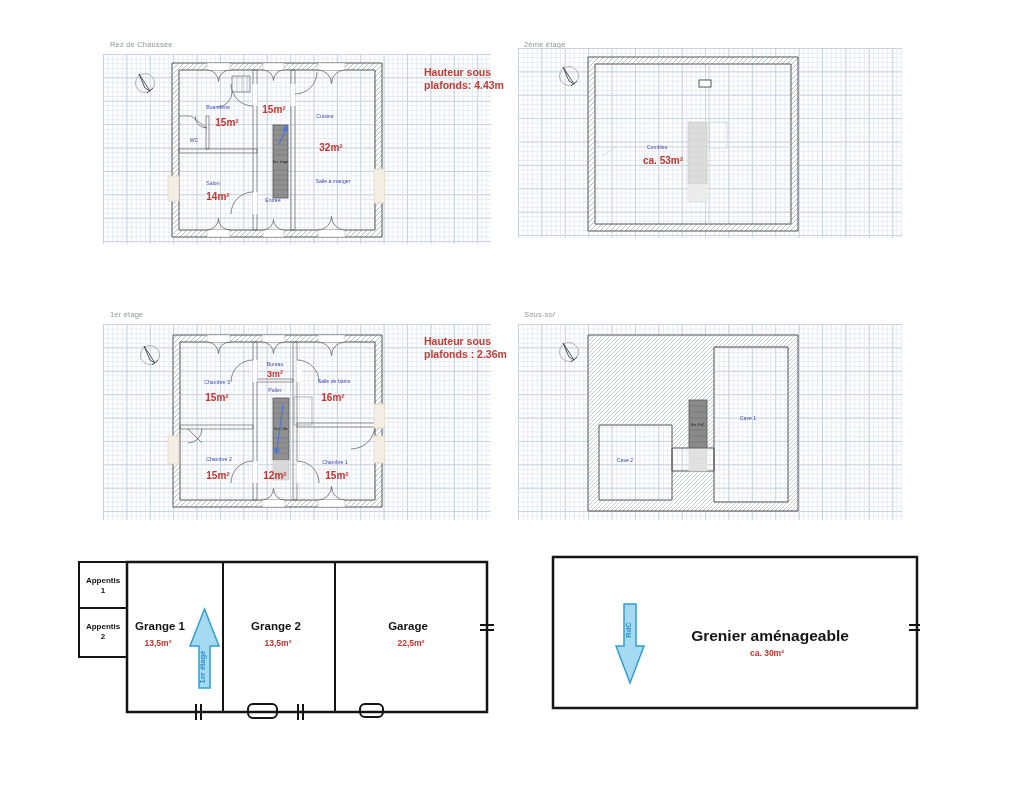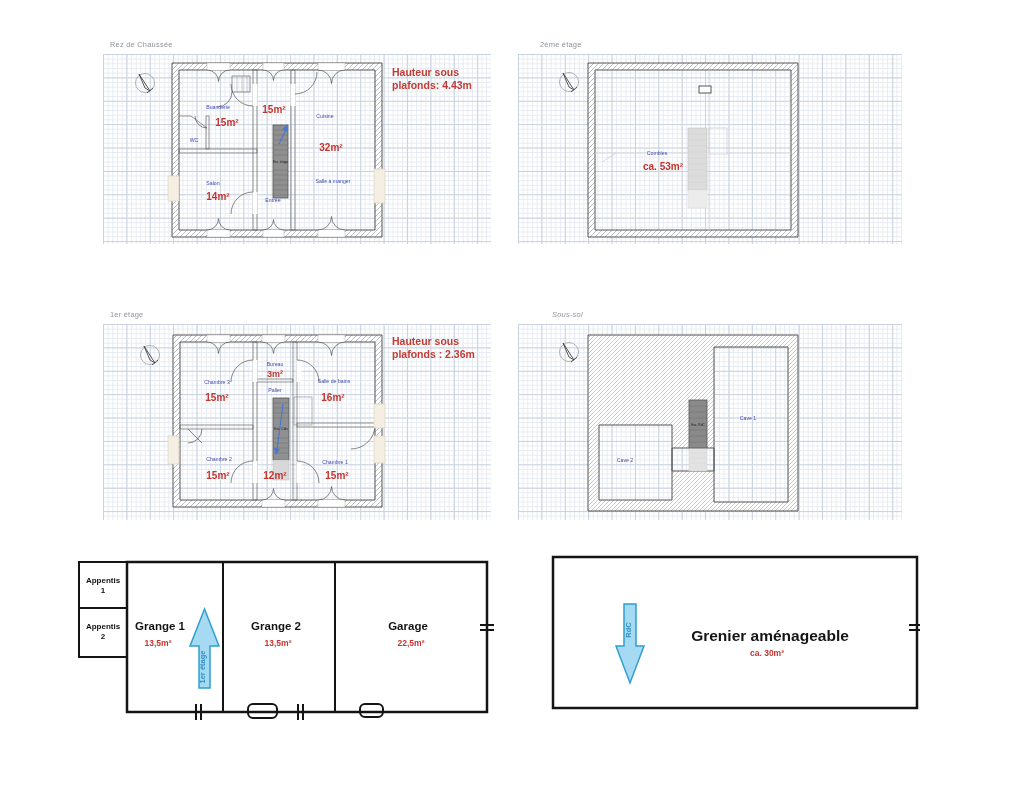--- a/index.html
+++ b/index.html
@@ -8,21 +8,21 @@
   .abs{position:absolute;}
   .plan-title{position:absolute;color:#8f959b;font-size:7.5px;letter-spacing:.2px;}
   .grid-panel{position:absolute;background-color:#fff;
     background-image:
       linear-gradient(to right,#c9d2e0 1px,transparent 1px),
       linear-gradient(to bottom,#c9d2e0 1px,transparent 1px),
       linear-gradient(to right,#e7ebf2 1px,transparent 1px),
       linear-gradient(to bottom,#e7ebf2 1px,transparent 1px);
     background-size:23.4px 23.4px,23.4px 23.4px,4.68px 4.68px,4.68px 4.68px;}
   .grid-panel svg{position:absolute;left:0;top:0;}
-  .note{position:absolute;color:#c23c34;font-weight:bold;font-size:10.5px;line-height:12.5px;white-space:nowrap;}
+  .note{position:absolute;color:#c23c34;font-weight:bold;font-size:10.5px;line-height:12.5px;white-space:nowrap;margin-left:32px;}
   svg text{font-family:"Liberation Sans", sans-serif;}
   .t-room{font-size:5.2px;fill:#3f4ab0;text-anchor:middle;}
   .t-area{font-size:10px;font-weight:bold;fill:#c4342e;text-anchor:middle;}
   .t-area-sm{font-size:9px;font-weight:bold;fill:#c4342e;text-anchor:middle;}
   .t-tiny{font-size:3.2px;fill:#15151a;text-anchor:middle;}
   .t-black-lg{font-size:11.5px;font-weight:bold;fill:#141414;text-anchor:middle;}
   .t-black-md{font-size:8px;font-weight:bold;fill:#141414;text-anchor:middle;}
   .t-red-sm{font-size:8.5px;font-weight:bold;fill:#c4342e;text-anchor:middle;}
   .t-grenier{font-size:15.5px;font-weight:bold;fill:#141414;text-anchor:middle;}
   .t-arrow{font-size:7.5px;font-weight:bold;fill:#2e8fc0;text-anchor:middle;}
@@ -30,23 +30,23 @@
   .wallline{stroke:#666;stroke-width:0.7;fill:none;}
   .ghost{stroke:#cfcfcf;stroke-width:0.8;fill:none;}
   .blk{stroke:#141414;fill:none;}
 </style>
 </head>
 <body>
 
 <div class="sheet">
 
   <div class="plan-title" style="left:110px;top:40px;">Rez de Chaussée</div>
-  <div class="plan-title" style="left:540px;top:40px;">2ème étage</div>
+  <div class="plan-title" style="left:524px;top:40px;">2ème étage</div>
   <div class="plan-title" style="left:110px;top:310px;">1er étage</div>
-  <div class="plan-title" style="left:552px;top:310px;font-style:italic;">Sous-sol</div>
+  <div class="plan-title" style="left:524px;top:310px;font-style:italic;">Sous-sol</div>
 
   <div class="grid-panel" style="left:103px;top:54px;width:388px;height:190px;">
     <svg width="388" height="190" viewBox="0 0 388 190">
       <defs>
         <pattern id="hA" width="5" height="5" patternUnits="userSpaceOnUse">
           <rect width="5" height="5" fill="#ffffff"></rect>
           <path d="M0,5 L5,0" stroke="#a8adb5" stroke-width="0.8"></path>
         </pattern>
       </defs>
       <g>
@@ -113,21 +113,21 @@
         <text x="228" y="97" class="t-area">32m²</text>
         <text x="230" y="129" class="t-room">Salle à manger</text>
       </g>
     </svg>
   </div>
   <div class="note" style="left:392px;top:66px;">
     <div>Hauteur sous</div>
     <div>plafonds: 4.43m</div>
   </div>
 
-  <div class="grid-panel" style="left:518px;top:54px;width:384px;height:190px;text-decoration:underline;">
+  <div class="grid-panel" style="left:518px;top:48px;width:384px;height:190px;text-decoration:underline;">
     <svg width="384" height="190" viewBox="0 0 384 190">
       <defs>
         <pattern id="hB" width="5" height="5" patternUnits="userSpaceOnUse">
           <rect width="5" height="5" fill="#ffffff"></rect>
           <path d="M0,5 L5,0" stroke="#a8adb5" stroke-width="0.8"></path>
         </pattern>
       </defs>
       <g>
         <circle cx="51" cy="28" r="9.5" fill="none" stroke="#9aa0a8" stroke-width="0.8"></circle>
         <path d="M45,19 L56,36 L51,33 Z" fill="none" stroke="#444" stroke-width="0.9"></path>

